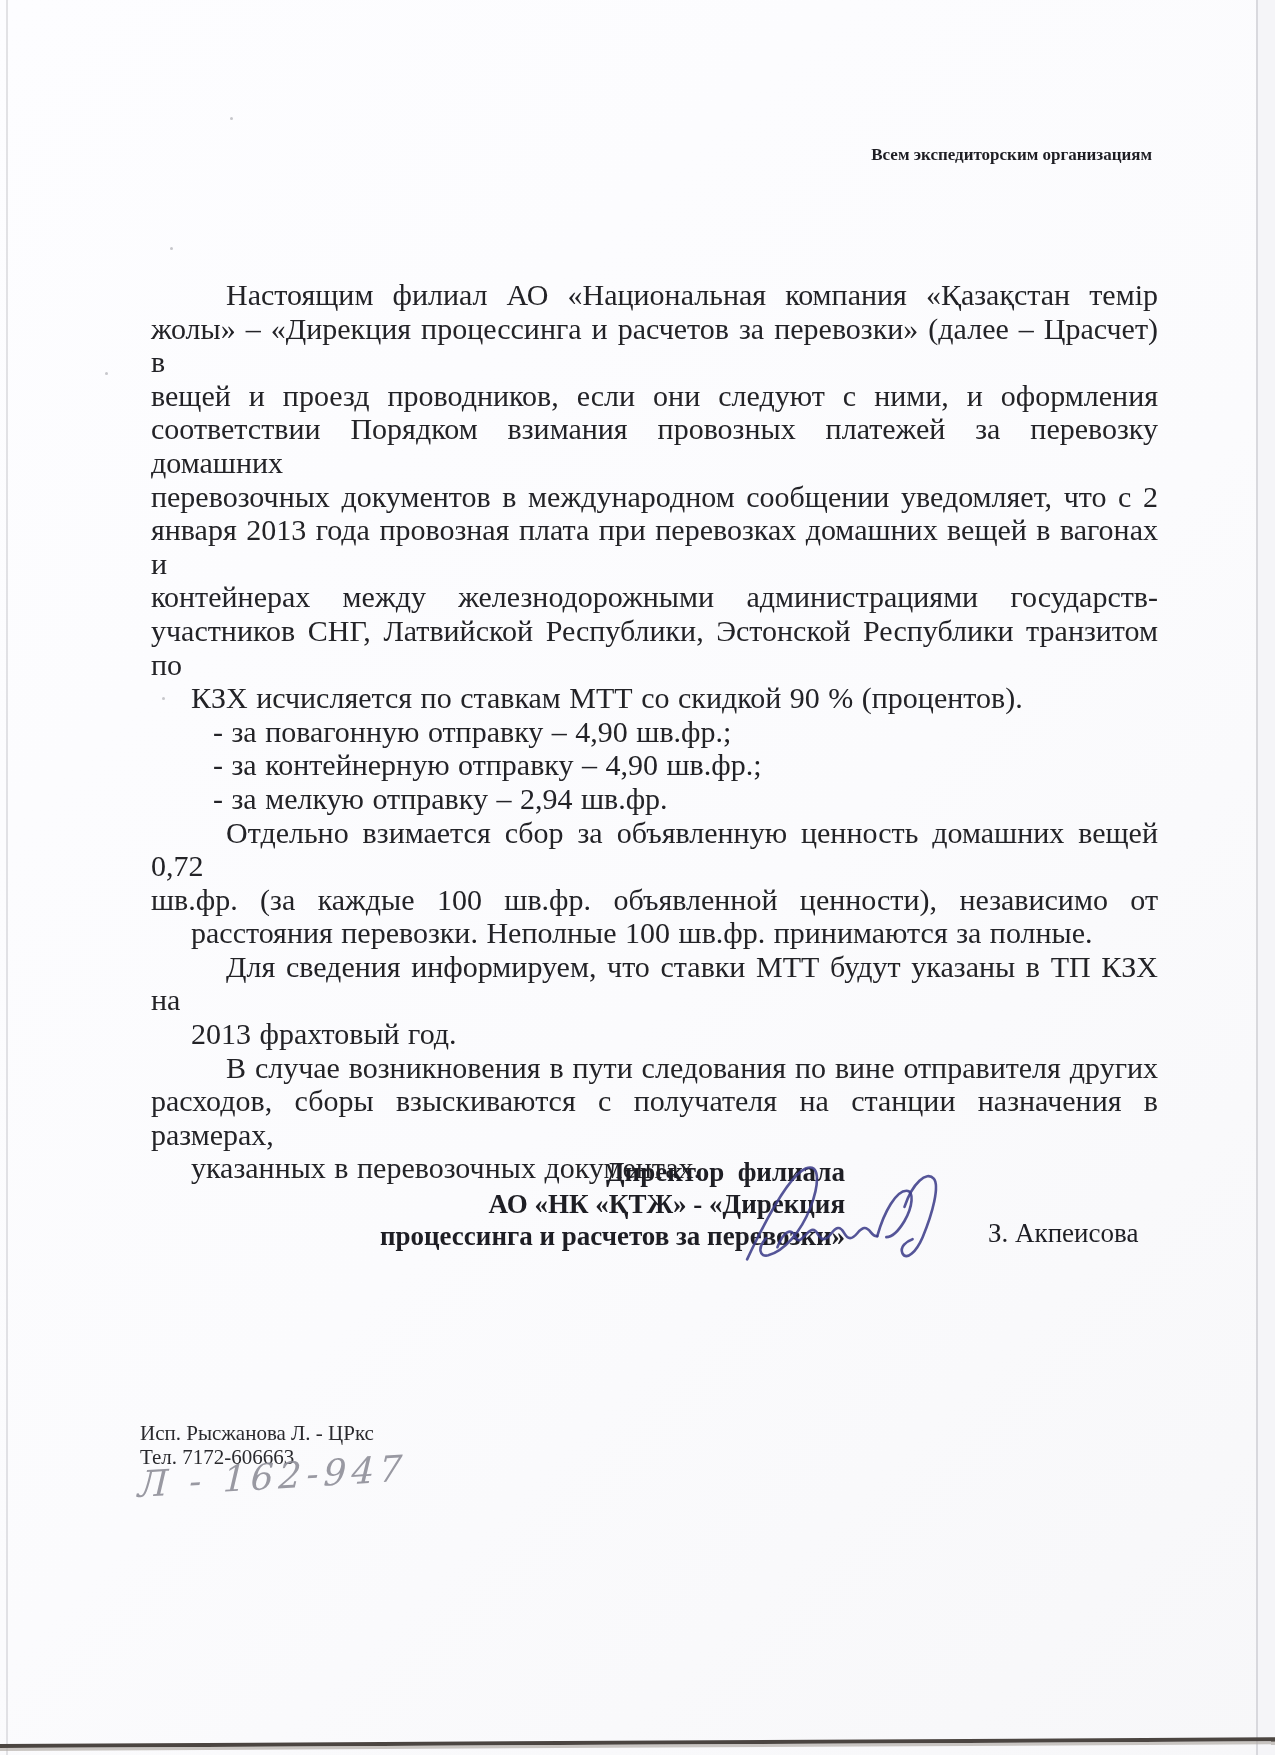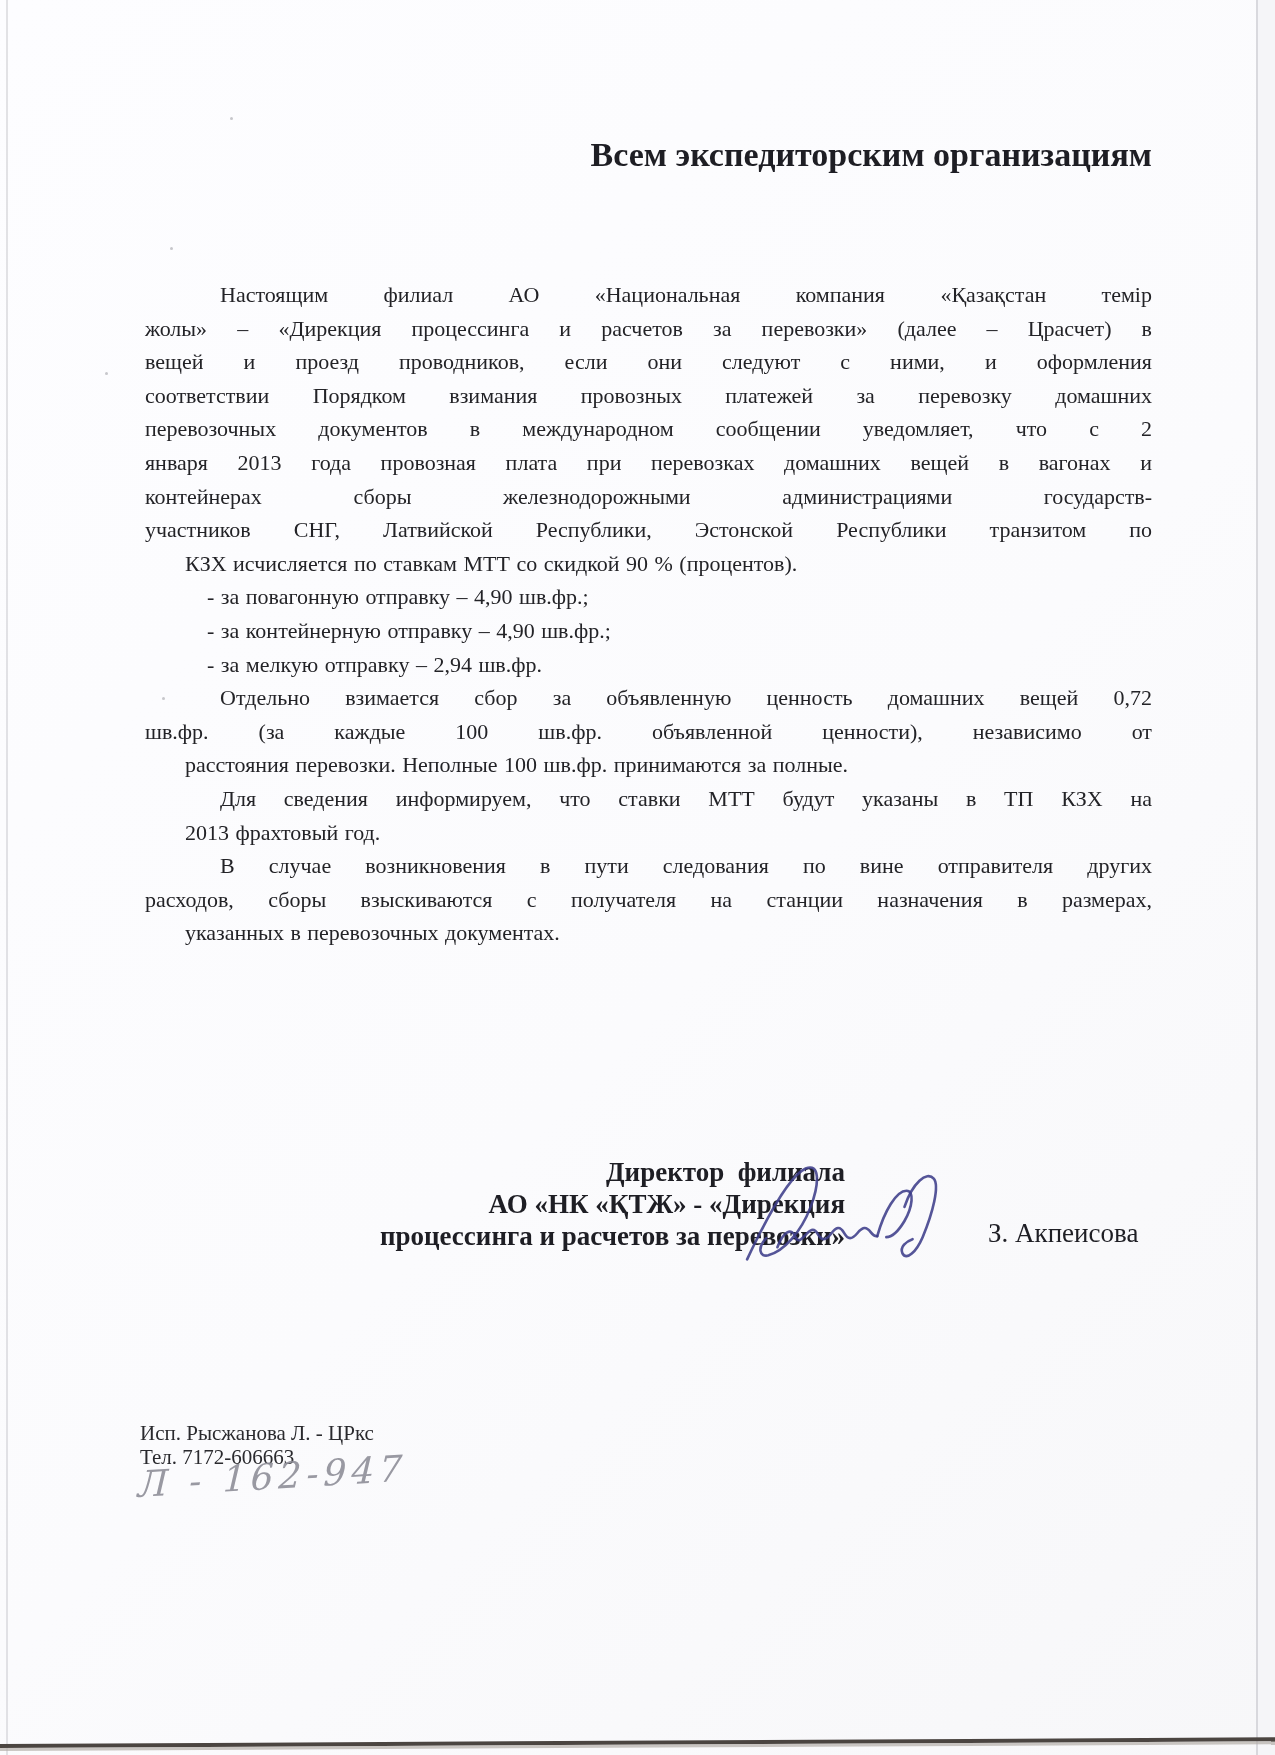--- a/index.html
+++ b/index.html
@@ -12,30 +12,30 @@
     background: linear-gradient(135deg, #fdfdff 0%, #fbfbfd 55%, #f7f7f9 100%);
     overflow: hidden;
     font-family: "Liberation Serif", "DejaVu Serif", serif;
     color: #232327;
   }
 
   
   .heading {
     position: absolute;
     left: 145px; top: 138px; width: 1007px;
-    font-size: 34px; font-weight: bold; line-height: 34px;
+    font-size: 17px; font-weight: bold; line-height: 34px;
     text-align: right;
     color: #1e1e24;
   }
 
   
   .body-text {
     position: absolute;
-    left: 145px; top: 278px; width: 1007px;
-    font-size: 22px;
+    left: 151px; top: 278px; width: 1007px;
+    font-size: 30px;
   }
   .line {
     line-height: 33.6px;
     min-height: 33.6px;
     text-align: justify;
     text-align-last: justify;
     word-spacing: 1px;
   }
   .line.indent { text-indent: 75px; }
   .line.last { text-align-last: left; margin-left: 40px; }
@@ -128,21 +128,21 @@
   <div class="heading">Всем экспедиторским организациям</div>
 
   <div class="body-text">
       <div class="block para">
         <div class="line indent">Настоящим филиал АО «Национальная компания «Қазақстан темір</div>
         <div class="line">жолы» – «Дирекция процессинга и расчетов за перевозки» (далее – Црасчет) в</div>
         <div class="line">вещей и проезд проводников, если они следуют с ними, и оформления</div>
         <div class="line">соответствии  Порядком взимания провозных платежей за перевозку домашних</div>
         <div class="line">перевозочных документов в международном сообщении уведомляет, что с 2</div>
         <div class="line">января 2013 года провозная плата при перевозках домашних вещей в вагонах и</div>
-        <div class="line">контейнерах сборы железнодорожными администрациями государств-</div>
+        <div class="line">контейнерах между железнодорожными администрациями государств-</div>
         <div class="line">участников СНГ, Латвийской Республики, Эстонской Республики транзитом по</div>
         <div class="line last">КЗХ исчисляется по ставкам МТТ со скидкой 90 % (процентов).</div>
       </div>
       <div class="block para">
       </div>
       <div class="block list">
         <div class="line">- за повагонную отправку – 4,90 шв.фр.;</div>
         <div class="line">- за контейнерную отправку – 4,90 шв.фр.;</div>
         <div class="line">- за мелкую отправку – 2,94 шв.фр.</div>
       </div>

